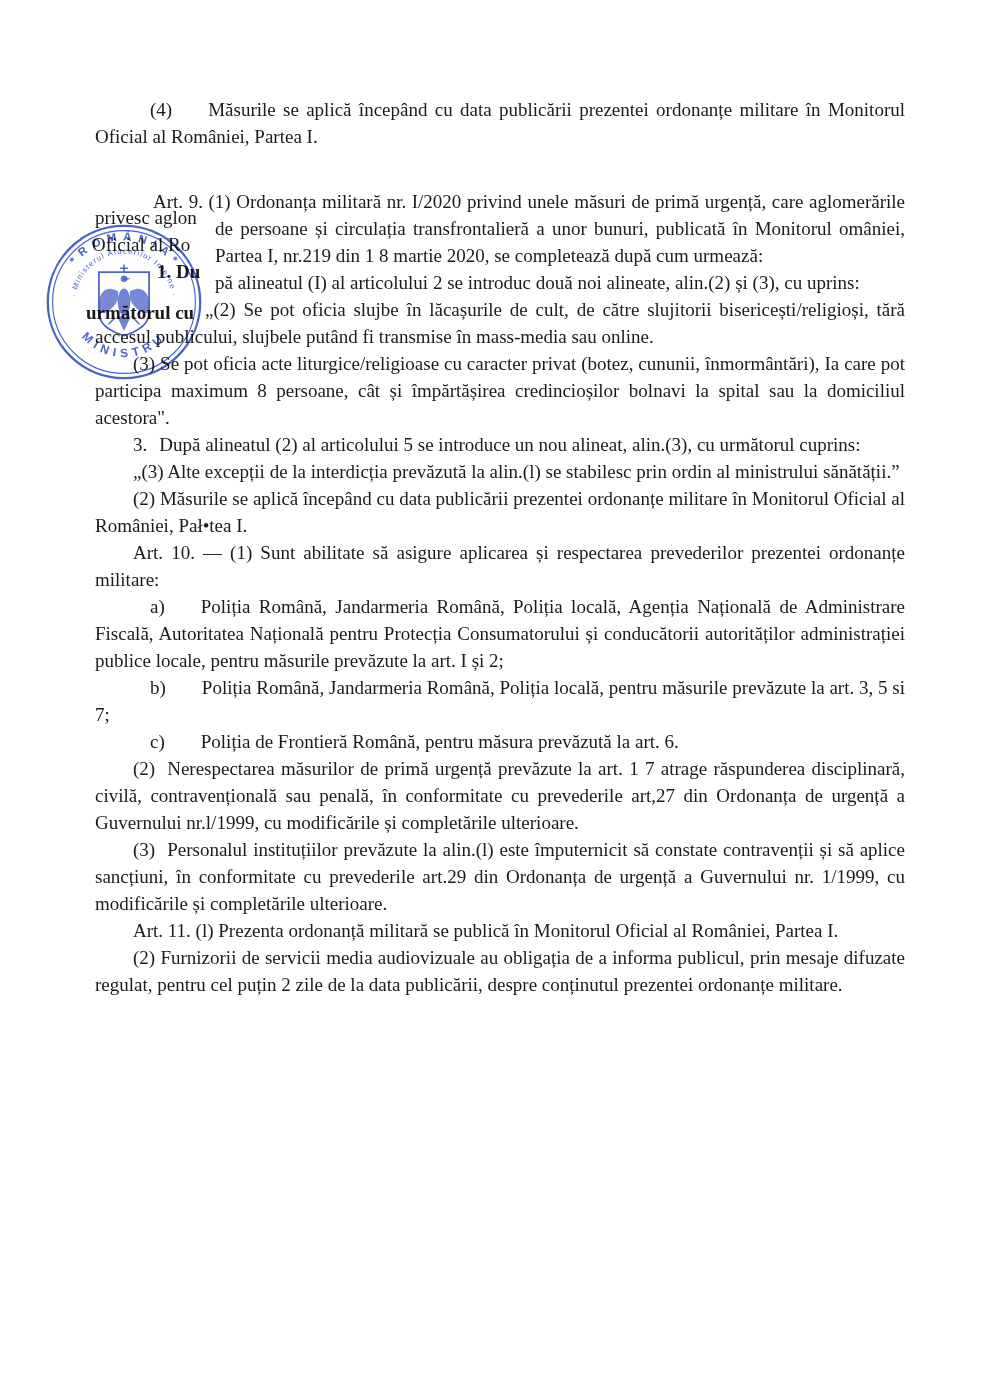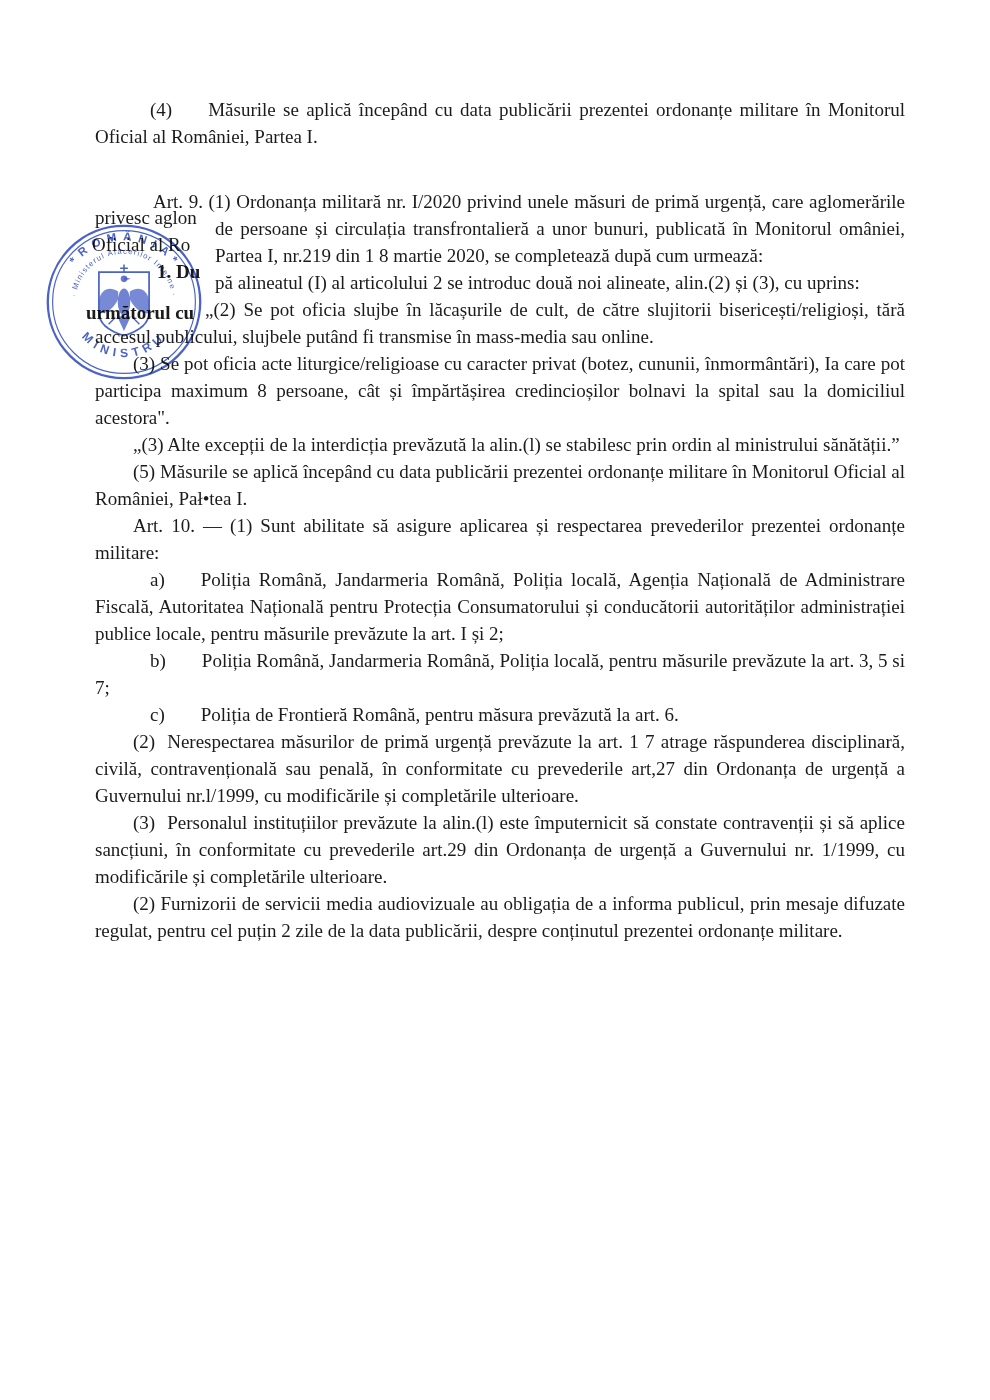--- a/index.html
+++ b/index.html
@@ -60,32 +60,34 @@
       <div class="art9-main">
         <p class="art9-p1">Art. 9. (1) Ordonanța militară nr. I/2020 privind unele măsuri de primă urgență, care aglomerările de persoane și circulația transfrontalieră a unor bunuri, publicată în Monitorul omâniei, Partea I, nr.219 din 1 8 martie 2020, se completează după cum urmează:</p>
         <p class="art9-p2">pă alineatul (I) al articolului 2 se introduc două noi alineate, alin.(2) și (3), cu uprins:</p>
       </div>
     </div>
 
     <p class="para ind-deep">„(2) Se pot oficia slujbe în lăcașurile de cult, de către slujitorii bisericești/religioși, tără accesul publicului, slujbele putând fi transmise în mass-media sau online.</p>
     <p class="para ind-sm">(3) Se pot oficia acte liturgice/religioase cu caracter privat (botez, cununii, înmormântări), Ia care pot participa maximum 8 persoane, cât și împărtășirea credincioșilor bolnavi la spital sau la domiciliul acestora".</p>
 
 
+    <p class="para ind-sm"><span class="plabel gap-sm">3.</span><span>După alineatul (2) al articolului 5 se introduce un nou alineat, alin.(3), cu următorul cuprins:</span></p>
     <p class="para ind-sm">„(3) Alte excepții de la interdicția prevăzută la alin.(l) se stabilesc prin ordin al ministrului sănătății.”</p>
-    <p class="para ind-sm">(5) Măsurile se aplică începând cu data publicării prezentei ordonanțe militare în Monitorul Oficial al României, Pał•tea I.</p>
+    <p class="para ind-sm">(2) Măsurile se aplică începând cu data publicării prezentei ordonanțe militare în Monitorul Oficial al României, Pał•tea I.</p>
 
     <p class="para ind-sm sp-before">Art. 10. — (1) Sunt abilitate să asigure aplicarea și respectarea prevederilor prezentei ordonanțe militare:</p>
 
     <p class="para ind"><span class="plabel gap-lg">a)</span><span>Poliția Română, Jandarmeria Română, Poliția locală, Agenția Națională de Administrare Fiscală, Autoritatea Națională pentru Protecția Consumatorului și conducătorii autorităților administrației publice locale, pentru măsurile prevăzute la art. I și 2;</span></p>
     <p class="para ind"><span class="plabel gap-lg">b)</span><span>Poliția Română, Jandarmeria Română, Poliția locală, pentru măsurile prevăzute la art. 3, 5 si 7;</span></p>
     <p class="para ind"><span class="plabel gap-lg">c)</span><span>Poliția de Frontieră Română, pentru măsura prevăzută la art. 6.</span></p>
 
     <p class="para ind-sm"><span class="plabel gap-sm">(2)</span><span>Nerespectarea măsurilor de primă urgență prevăzute la art. 1 7 atrage răspunderea disciplinară, civilă, contravențională sau penală, în conformitate cu prevederile art,27 din Ordonanța de urgență a Guvernului nr.l/1999, cu modificările și completările ulterioare.</span></p>
     <p class="para ind-sm"><span class="plabel gap-sm">(3)</span><span>Personalul instituțiilor prevăzute la alin.(l) este împuternicit să constate contravenții și să aplice sancțiuni, în conformitate cu prevederile art.29 din Ordonanța de urgență a Guvernului nr. 1/1999, cu modificările și completările ulterioare.</span></p>
 
+    <p class="para ind-sm sp-before">Art. 11. (l) Prezenta ordonanță militară se publică în Monitorul Oficial al României, Partea I.</p>
     <p class="para ind-sm">(2) Furnizorii de servicii media audiovizuale au obligația de a informa publicul, prin mesaje difuzate regulat, pentru cel puțin 2 zile de la data publicării, despre conținutul prezentei ordonanțe militare.</p>
 
   </div>
 
   <svg class="stamp" viewBox="0 0 170 170" aria-hidden="true">
     <defs>
       <path id="arcTop" d="M 22,74 A 64,64 0 0 1 148,74"></path>
       <path id="arcInner" d="M 36.7,97.9 A 50,50 0 1 1 133.3,97.9"></path>
       <path id="arcBottom" d="M 33.3,109.1 A 57,57 0 0 0 136.7,109.1"></path>
     </defs>

